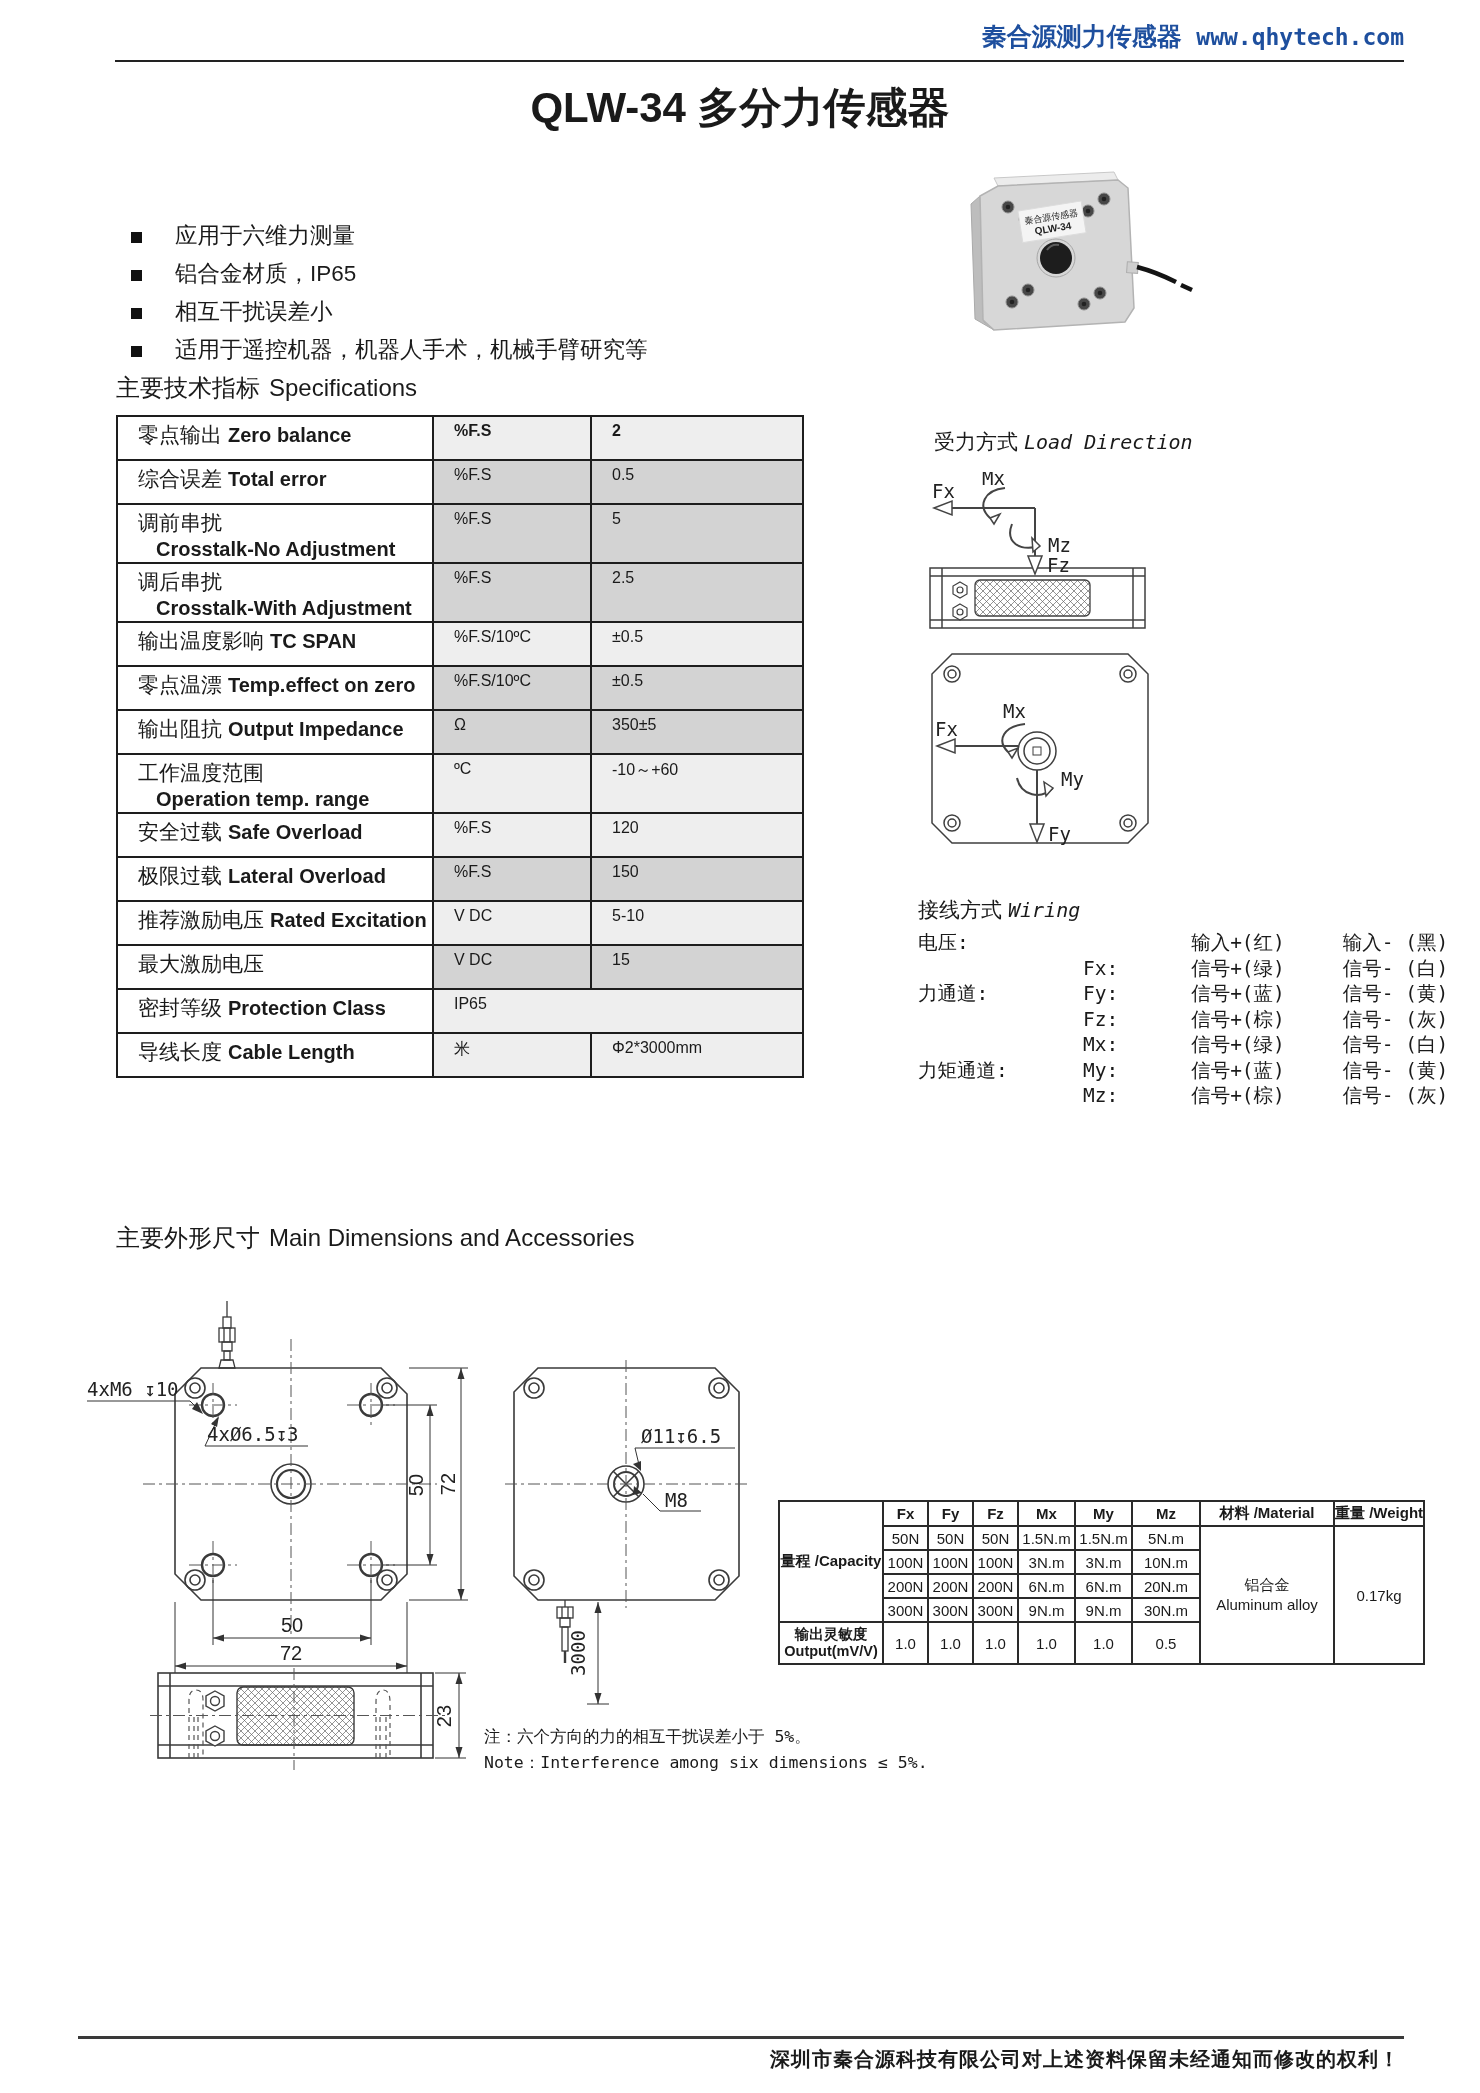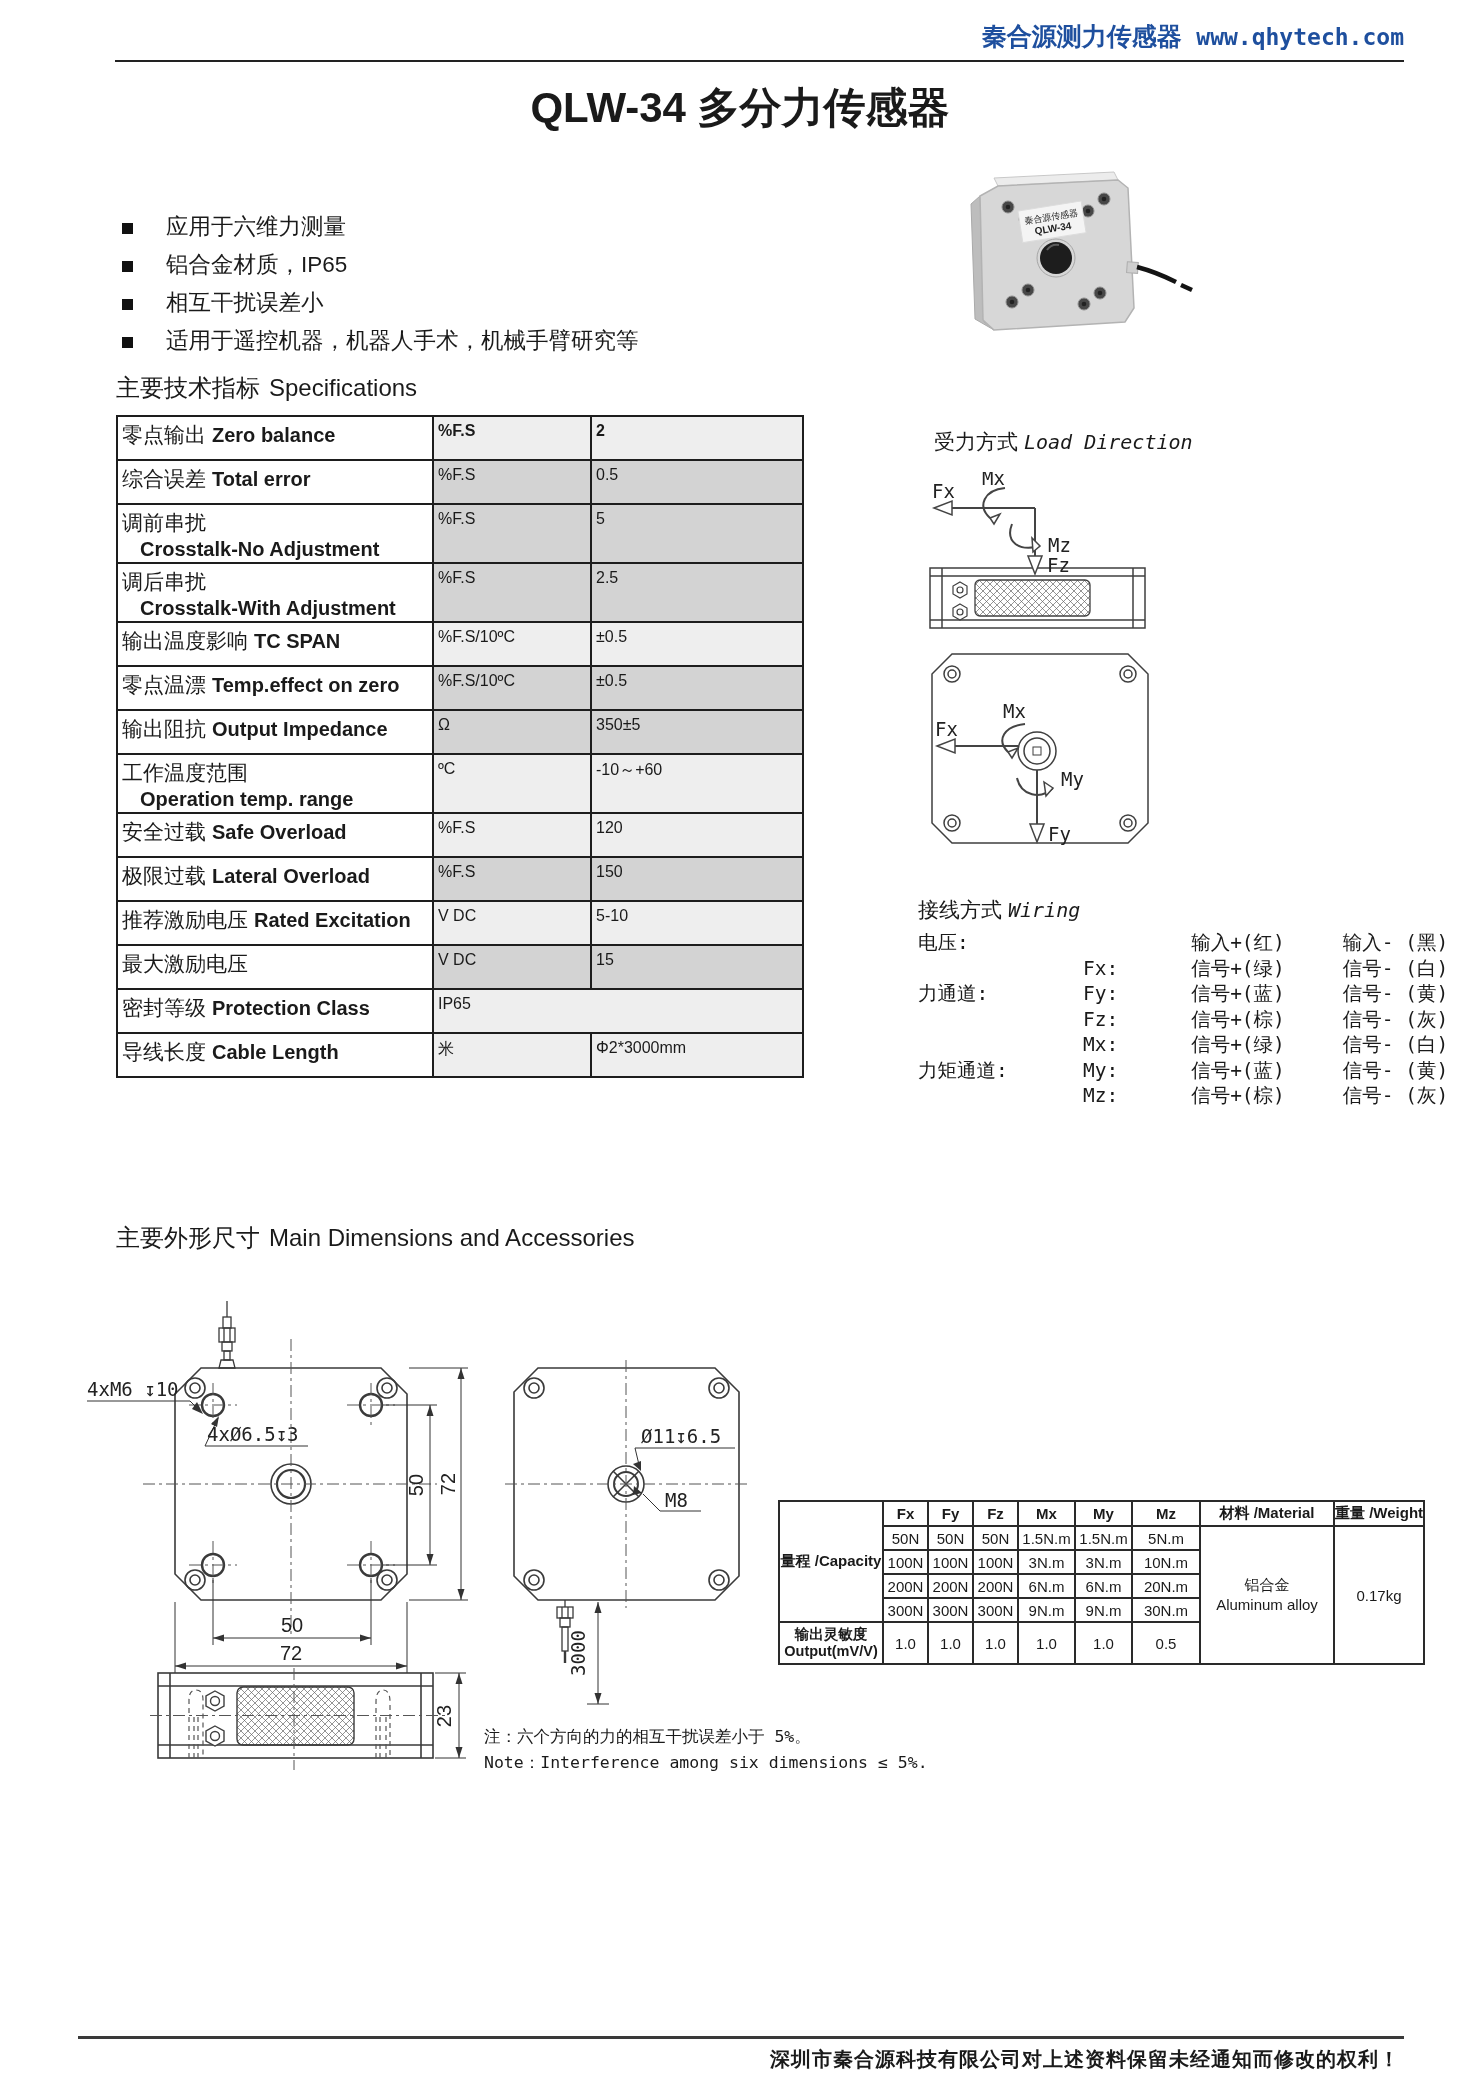--- a/index.html
+++ b/index.html
@@ -5,31 +5,31 @@
   html,body{margin:0;padding:0;background:#fff;}
   .page{position:relative;width:1480px;height:2093px;background:#fff;overflow:hidden;
         font-family:"Liberation Sans",sans-serif;color:#1a1a1a;}
   
   .brandbar{position:absolute;top:20px;right:76px;white-space:nowrap;}
   .brand-zh{color:#1e4f9e;font-weight:bold;font-size:25px;}
   .brand-url{color:#1e4f9e;font-size:23px;font-weight:bold;margin-left:10px;font-family:"DejaVu Sans Mono",monospace;}
   .hdr-rule{position:absolute;top:60px;left:115px;right:76px;border-top:2px solid #222;}
   .title{position:absolute;top:80px;left:0;width:100%;text-align:center;font-size:42px;font-weight:bold;margin:0;}
   
-  .features{position:absolute;left:122px;top:212px;list-style:none;margin:0;padding:0;}
+  .features{position:absolute;left:122px;top:212px;list-style:none;margin:9px;padding:0;}
   .feature{font-size:22.5px;margin-bottom:8px;line-height:30px;white-space:nowrap;}
   .sq{display:inline-block;width:11px;height:11px;background:#111;margin-right:33px;}
   
   .sec-h{position:absolute;font-size:24px;white-space:nowrap;}
   .sec-h .en{margin-left:9px;}
   .sub-h{position:absolute;font-size:21px;white-space:nowrap;}
   .sub-h .en{font-family:"DejaVu Sans Mono",monospace;font-size:20px;margin-left:6px;font-style:italic;}
   
   .spec{position:absolute;left:116px;top:415px;border-collapse:collapse;table-layout:fixed;width:686px;}
-  .spec td{border:2px solid #1d1d1d;vertical-align:top;padding:5px 0 0 4px;overflow:hidden;}
+  .spec td{border:2px solid #1d1d1d;vertical-align:top;padding:5px 0 0 20px;overflow:hidden;}
   .spec tr.single{height:44px;} .spec tr.double{height:58px;}
   .spec .lbl{background:#fff;font-size:21px;line-height:26px;}
   .spec .lbl .en{font-weight:bold;font-size:20px;margin-left:6px;}
   .spec .lbl br + .en, .spec .double .en{margin-left:18px;}
   .spec .unit,.spec .val{font-size:16px;}
   .spec .light{background:#eeeeee;} .spec .dark{background:#d3d3d3;}
   .spec .b{font-weight:bold;}
   
   .wiring{position:absolute;left:918px;top:930px;display:grid;grid-template-columns:165px 75px 160px 155px;
           font-family:"DejaVu Sans Mono",monospace;font-size:19.5px;line-height:25.5px;}

